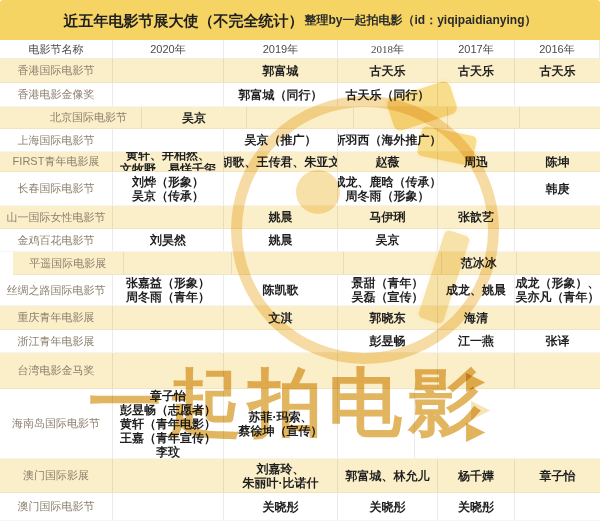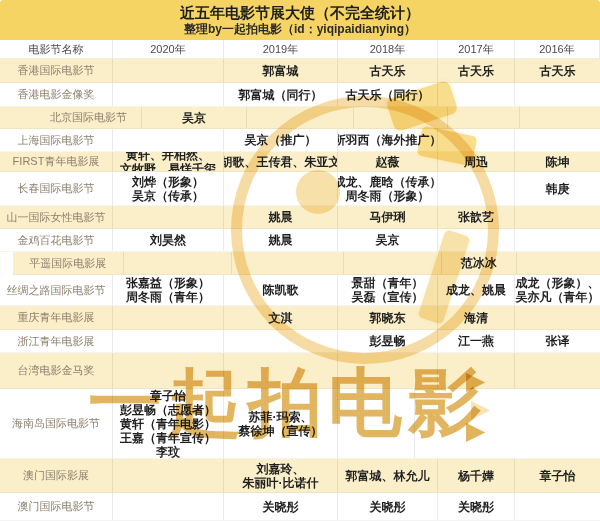--- a/index.html
+++ b/index.html
@@ -5,36 +5,36 @@
   html,body{margin:0;padding:0;}
   body{
     width:600px;height:521px;overflow:hidden;background:#fff;
     font-family:"Liberation Sans","DejaVu Sans",sans-serif;
     -webkit-font-smoothing:antialiased;
   }
   .page{position:relative;width:600px;height:521px;overflow:hidden;background:#fff;}
   
   .title-band{
     height:40px;background:#F5D464;border-radius:3px 3px 0 0;
-    display:flex;flex-direction:column;align-items:center;justify-content:center;gap:1px;
+    display:flex;align-items:center;justify-content:center;gap:1px;
   }
   .title-main{font-size:15px;font-weight:bold;color:#1e1e1e;line-height:17px;}
   .title-sub{font-size:12px;font-weight:bold;color:#2a2a2a;line-height:14px;}
   
   .t-header{display:flex;height:19px;background:#fff;border-bottom:1px solid rgba(0,0,0,0.07);box-sizing:border-box;}
   .t-row{display:flex;box-sizing:border-box;border-bottom:1px solid rgba(0,0,0,0.045);}
   .t-row.stripe{background:#FBEFCA;}
   .cell{
     display:flex;flex-direction:column;align-items:center;justify-content:center;
     box-sizing:border-box;text-align:center;
     border-right:1px solid rgba(0,0,0,0.08);
     overflow:hidden;
   }
   .cell:last-child{border-right:none;}
-  .c0{width:113px;} .c1{width:111px;} .c2{width:114px;} .c3{width:100px;} .c4{width:77px;} .c5{width:85px;}
+  .c0{width:113px;} .c1{width:111px;} .c2{width:114px;} .c3{width:100px;font-family:Liberation Serif, serif;} .c4{width:77px;} .c5{width:85px;}
   .head .cell{font-size:11px;color:#4a4a4a;border-right:1px solid rgba(0,0,0,0.08);}
   .name-cell{font-size:11px;color:#8A7F6C;font-weight:normal;}
   .val-line{font-size:12px;font-weight:bold;color:#1f1f1f;line-height:14px;white-space:nowrap;}
   
   .watermark{position:absolute;inset:0;pointer-events:none;}
   .wm{position:absolute;mix-blend-mode:multiply;}
   .wm-ring{left:231px;top:96px;width:246px;height:246px;border-radius:50%;
     border:11px solid rgba(243,208,134,0.75);}
   .wm-dot{left:296px;top:170px;width:44px;height:44px;border-radius:50%;background:rgba(246,216,148,0.8);}
   .wm-d1{left:386px;top:86px;width:66px;height:34px;background:rgba(246,212,112,0.8);

